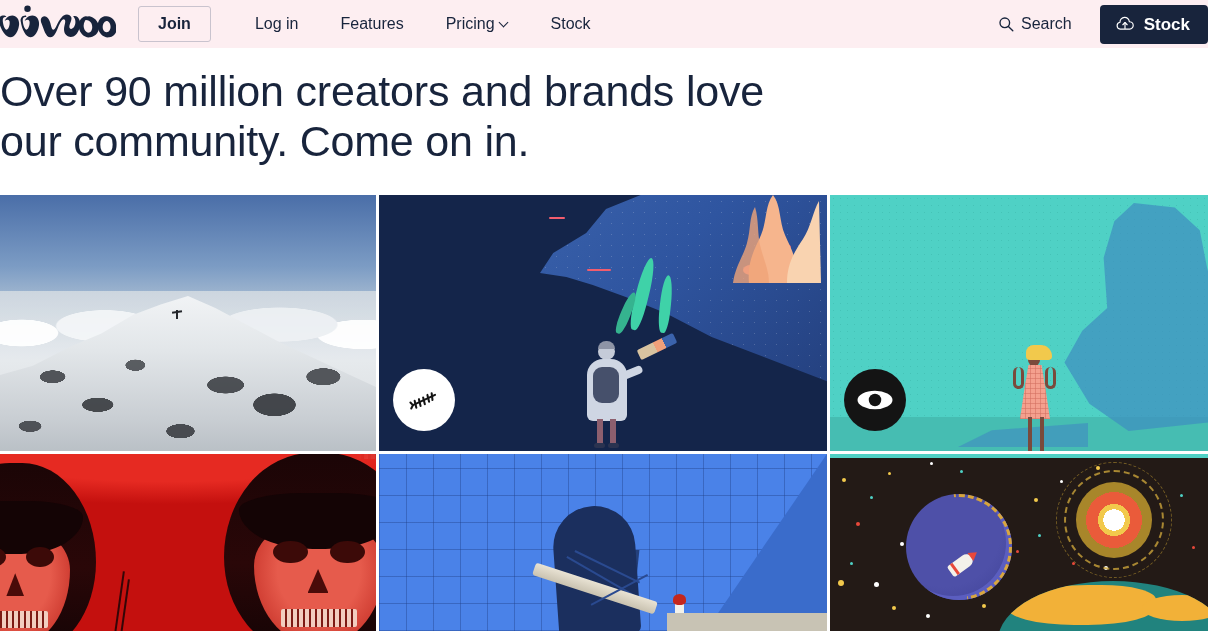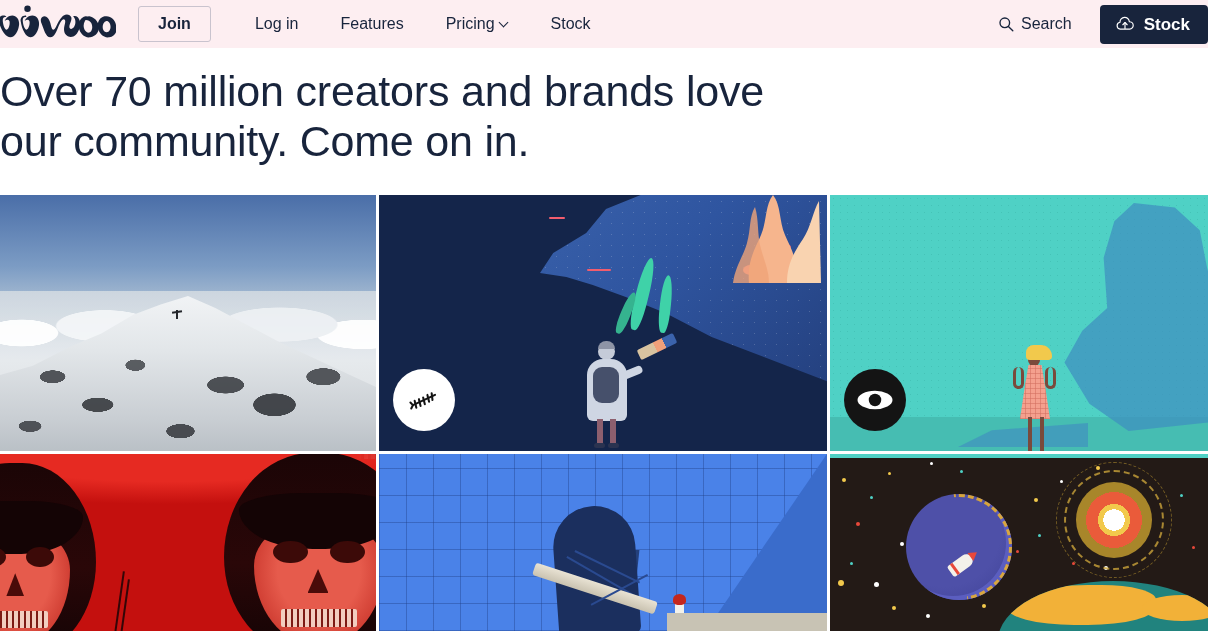--- a/index.html
+++ b/index.html
@@ -556,21 +556,21 @@
         <path d="M6.2 15.2 A4.2 4.2 0 0 1 6 6.9 A5.6 5.6 0 0 1 17.2 6.3 A4.4 4.4 0 0 1 17.6 15.2 Z" fill="none" stroke="#ffffff" stroke-width="1.4" stroke-linejoin="round"></path>
         <line x1="12" y1="14.4" x2="12" y2="7.4" stroke="#ffffff" stroke-width="1.4" stroke-linecap="round"></line>
         <polyline points="9.4,9.9 12,7.2 14.6,9.9" fill="none" stroke="#ffffff" stroke-width="1.4" stroke-linecap="round" stroke-linejoin="round"></polyline>
       </svg>
       <span>Stock</span>
     </button>
   </div>
 </header>
 
 <section class="hero">
-  <h1>Over 70 million creators and brands love
+  <h1>Over 90 million creators and brands love
 our community. Come on in.</h1>
 </section>
 
 <section class="grid">
 
   <div class="tile row1 w-a t-mountain">
     <div class="mtn-clouds"></div>
     <div class="mtn-body"></div>
     <div class="mtn-rock"></div>
     <div class="mtn-climber"></div>

